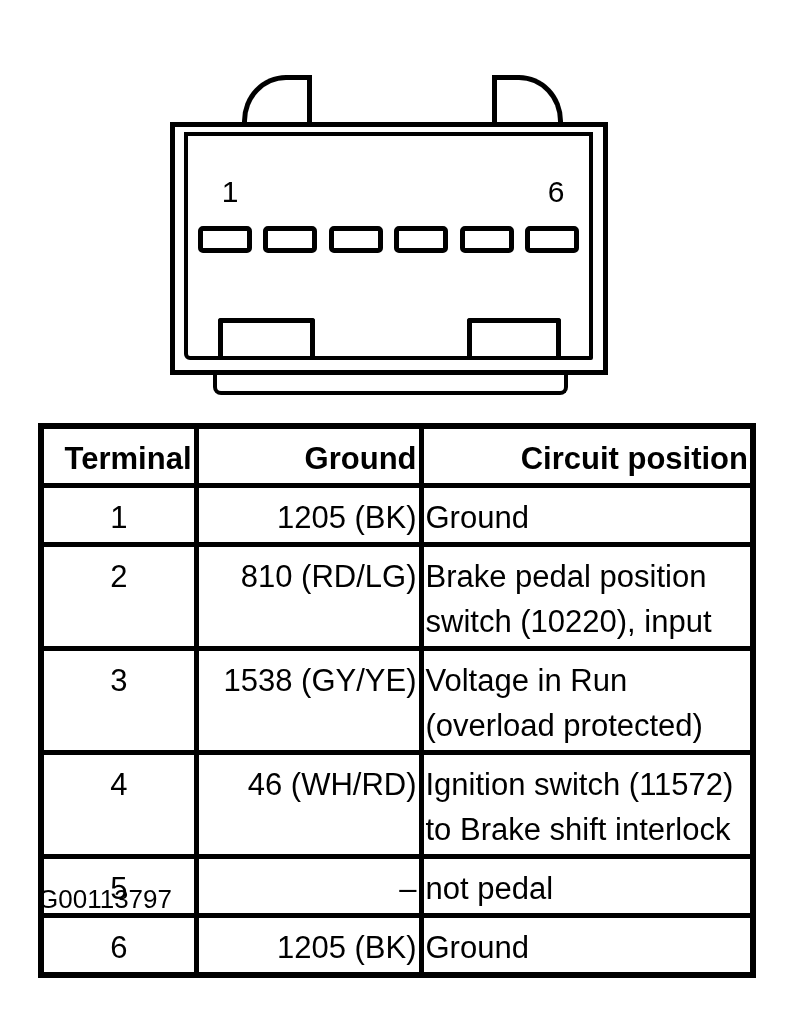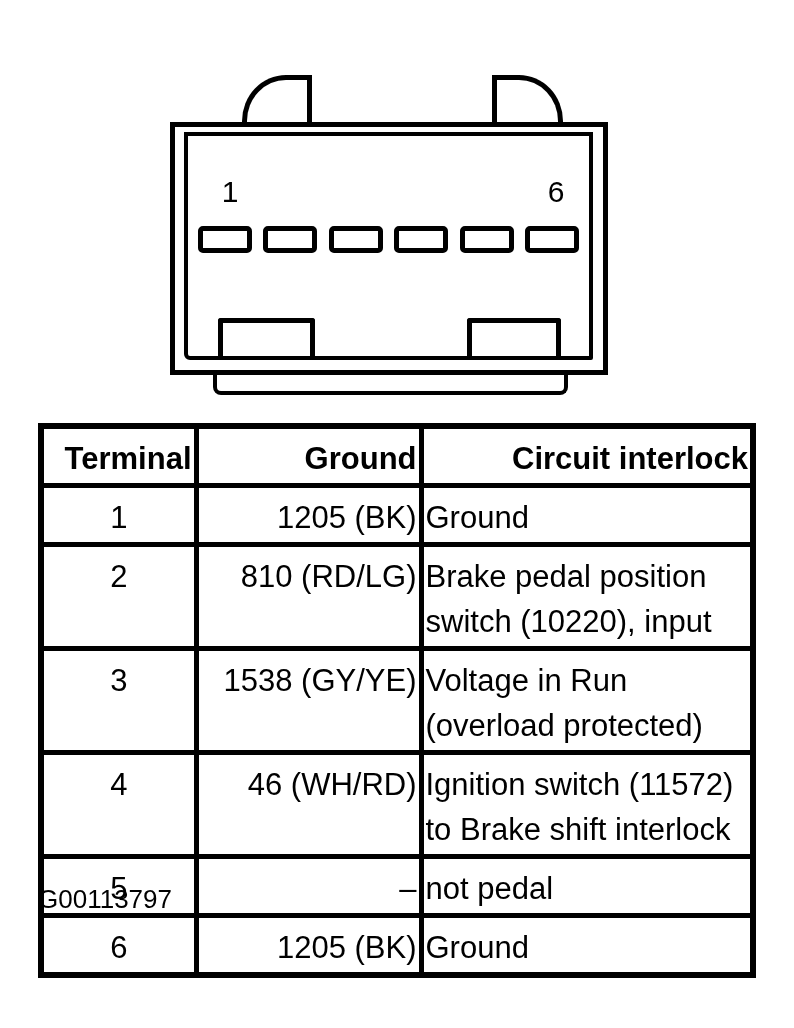--- a/index.html
+++ b/index.html
@@ -164,21 +164,21 @@
   <table class="pinout">
     <colgroup>
       <col style="width:155px">
       <col style="width:225px">
       <col style="width:332px">
     </colgroup>
     <tbody>
         <tr class="h-head">
       <th class="c-terminal">Terminal</th>
       <th class="c-circuit">Ground</th>
-      <th class="c-function">Circuit interlock</th>
+      <th class="c-function">Circuit position</th>
     </tr>
     <tr class="h-short">
       <td class="c-terminal">1</td>
       <td class="c-circuit">1205 (BK)</td>
       <td class="c-function">Ground</td>
     </tr>
     <tr class="h-tall">
       <td class="c-terminal">2</td>
       <td class="c-circuit">810 (RD/LG)</td>
       <td class="c-function">Brake pedal position switch (10220), input</td>

